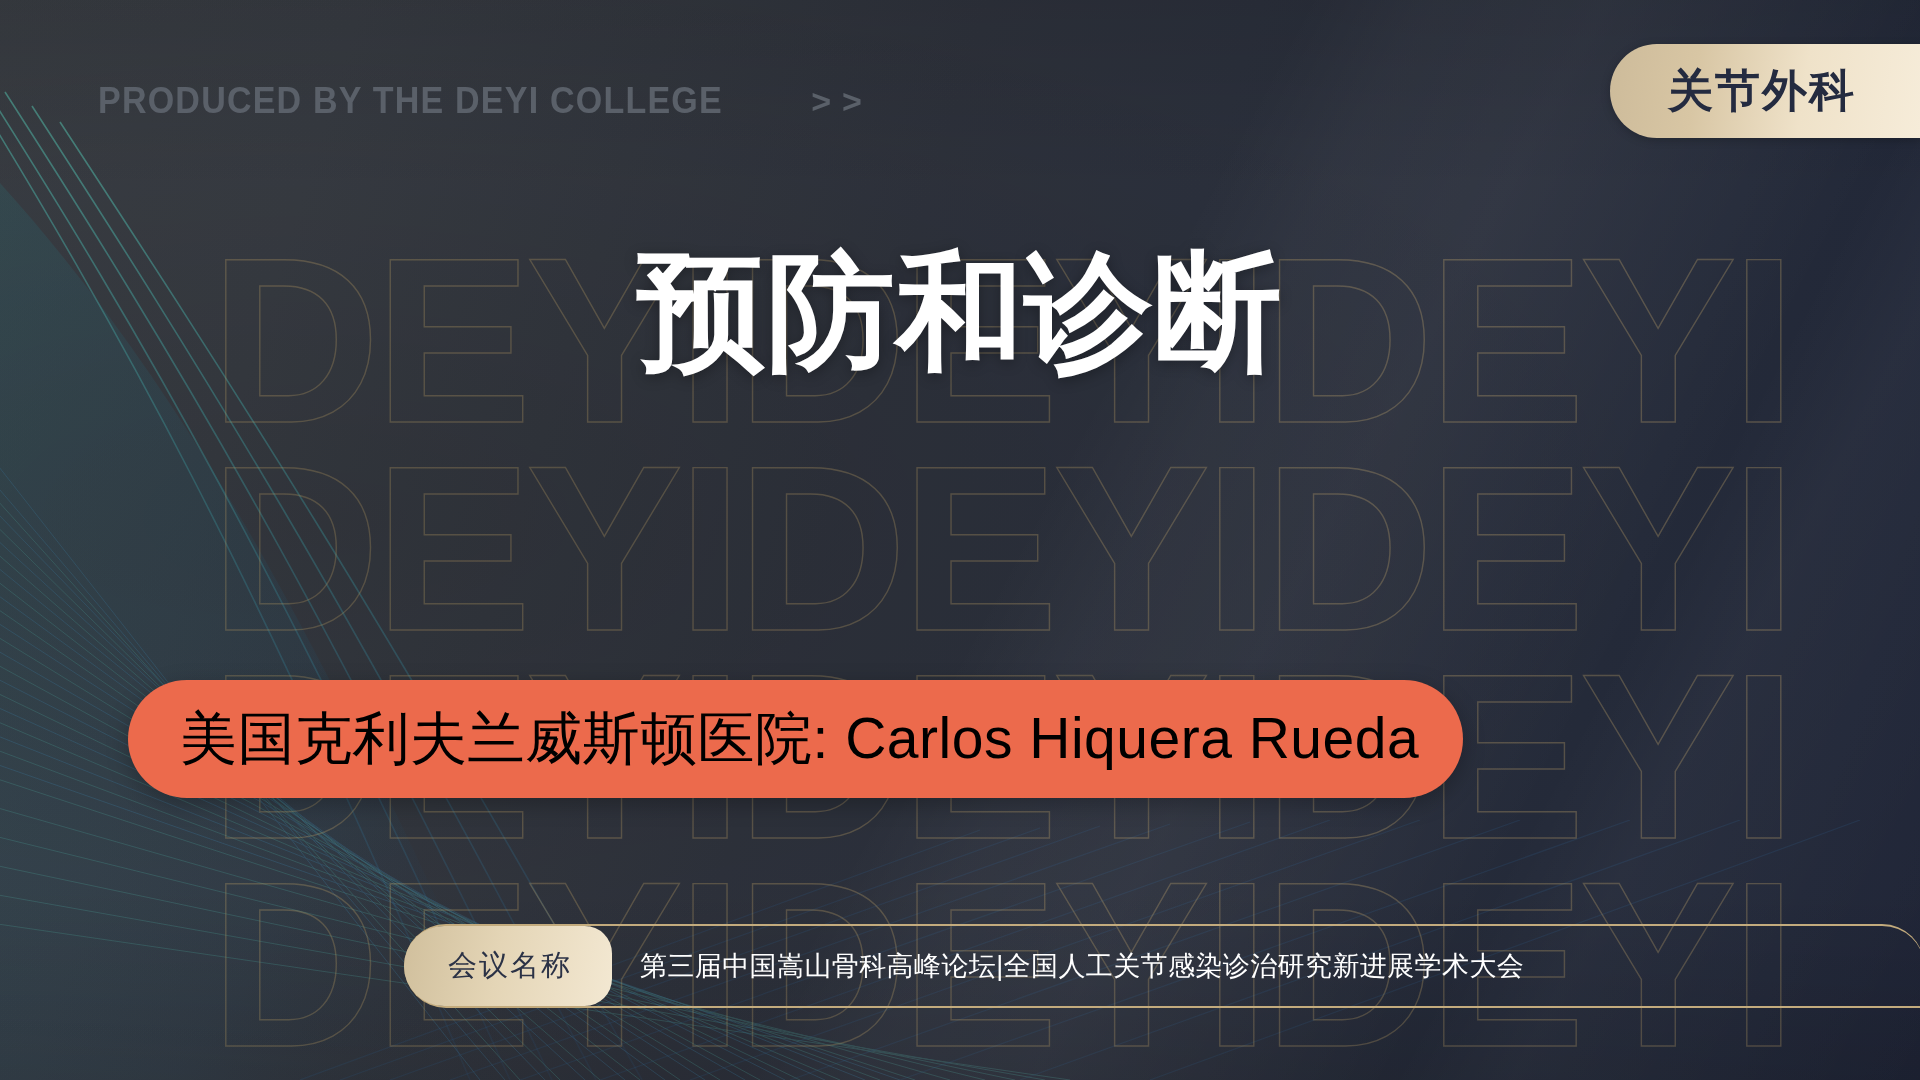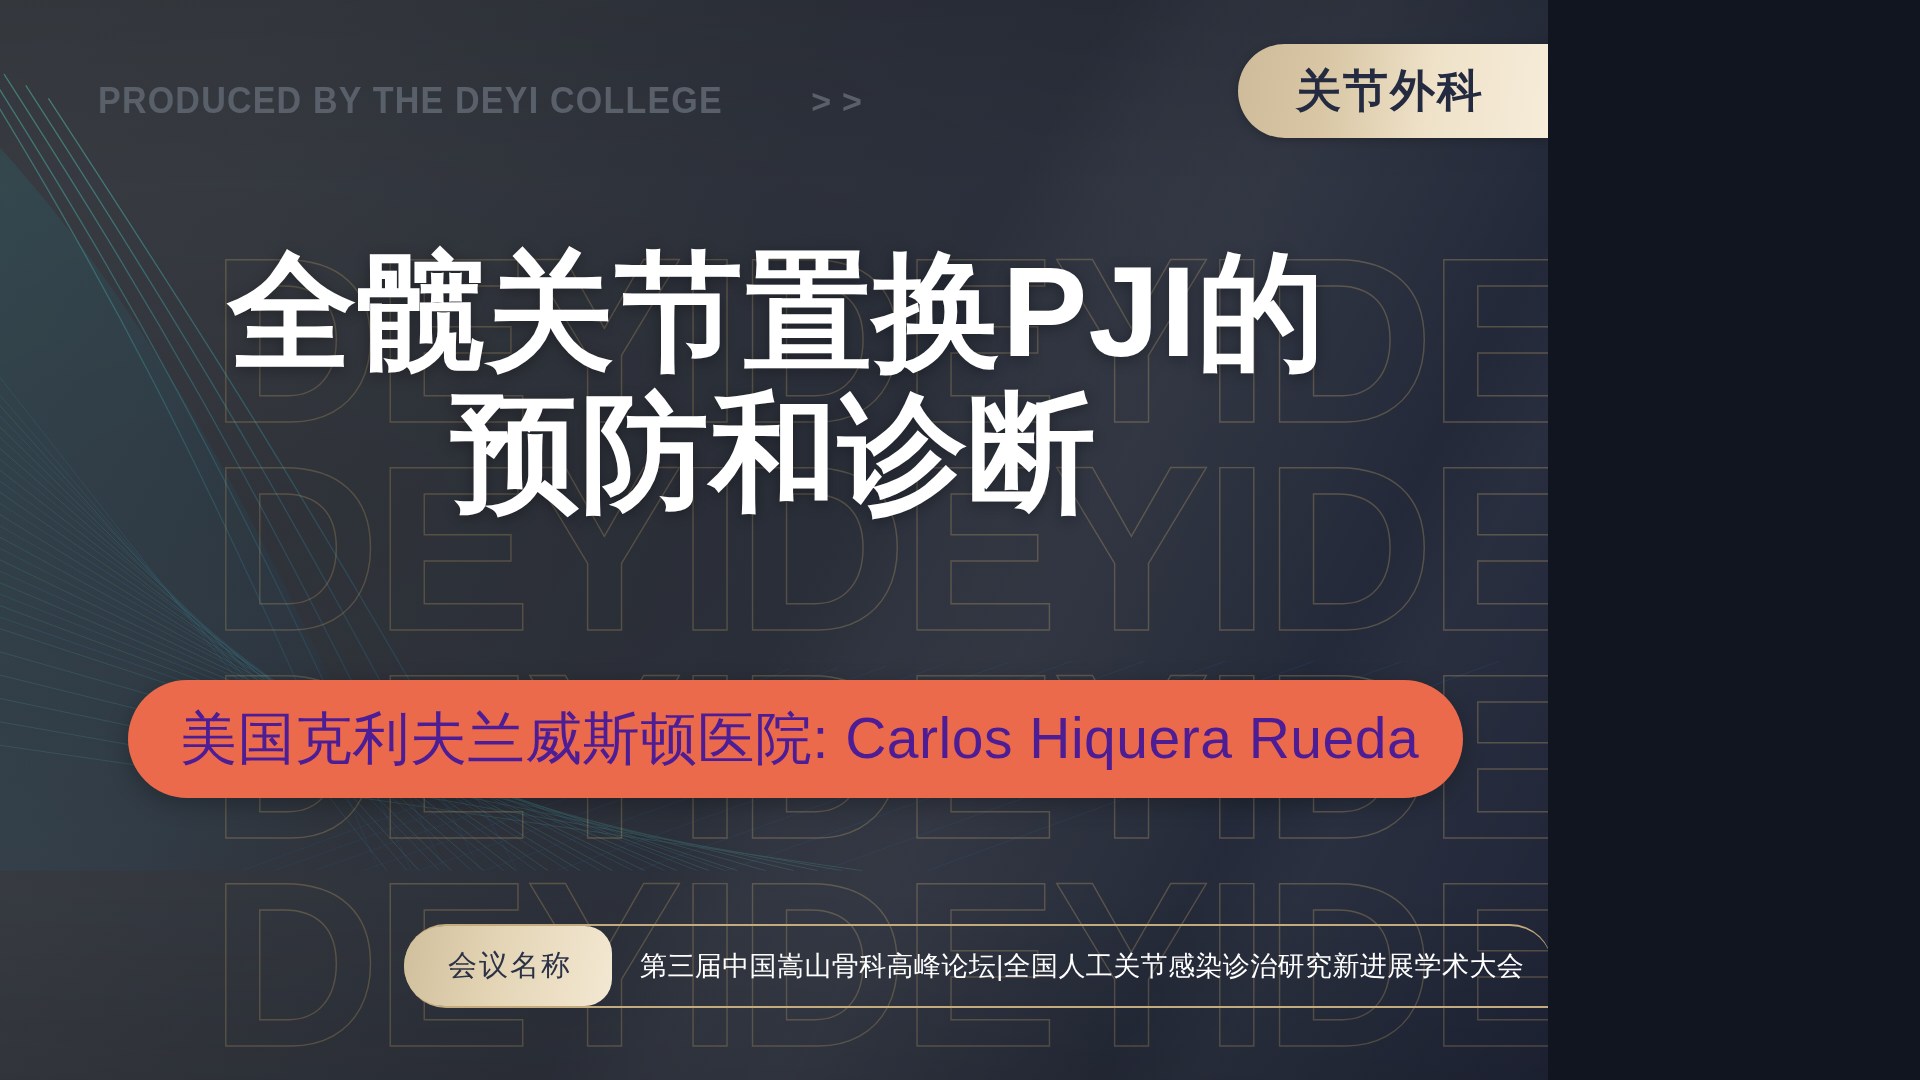--- a/index.html
+++ b/index.html
@@ -2,21 +2,21 @@
 <html><head>
 <meta charset="utf-8">
 <style>
   html, body {
     margin: 0;
     padding: 0;
     background: #11151f;
   }
   #slide {
     position: relative;
-    width: 1548px;
+    width: 1920px;
     height: 1080px;
     overflow: hidden;
     font-family: "Liberation Sans", "DejaVu Sans", sans-serif;
     background: #2b303a;
   }
 
   
   .bg-base {
     position: absolute; inset: 0;
     background:
@@ -161,21 +161,21 @@
     padding: 0 44px 0 52px;
     display: flex;
     align-items: center;
     border-radius: 59px;
     background: #ec6a4c;
     box-shadow: 0 6px 22px rgba(0,0,0,0.26);
   }
   .speaker-text {
     font-size: 57px;
     font-weight: 400;
-    color: #4c1d95;
+    color: #000000;
     white-space: nowrap;
     letter-spacing: 0.5px;
   }
 
   
   .conf-bar {
     position: absolute;
     left: 404px;
     right: -4px;
     top: 924px;
@@ -324,21 +324,20 @@
   <div class="top-label">
     <span class="top-label-text">PRODUCED BY THE DEYI COLLEGE</span>
     <span class="top-label-chevrons">&gt;&gt;</span>
   </div>
 
   <div class="badge">
     <span class="badge-text">关节外科</span>
   </div>
 
   <div class="title-block">
-    <div class="title-line l1">全髋关节置换PJI的</div>
     <div class="title-line l2">预防和诊断</div>
   </div>
 
   <div class="speaker-bar">
     <span class="speaker-text">美国克利夫兰威斯顿医院: Carlos Hiquera Rueda</span>
   </div>
 
   <div class="conf-bar">
     <div class="conf-tag">
       <span class="conf-tag-text">会议名称</span>

